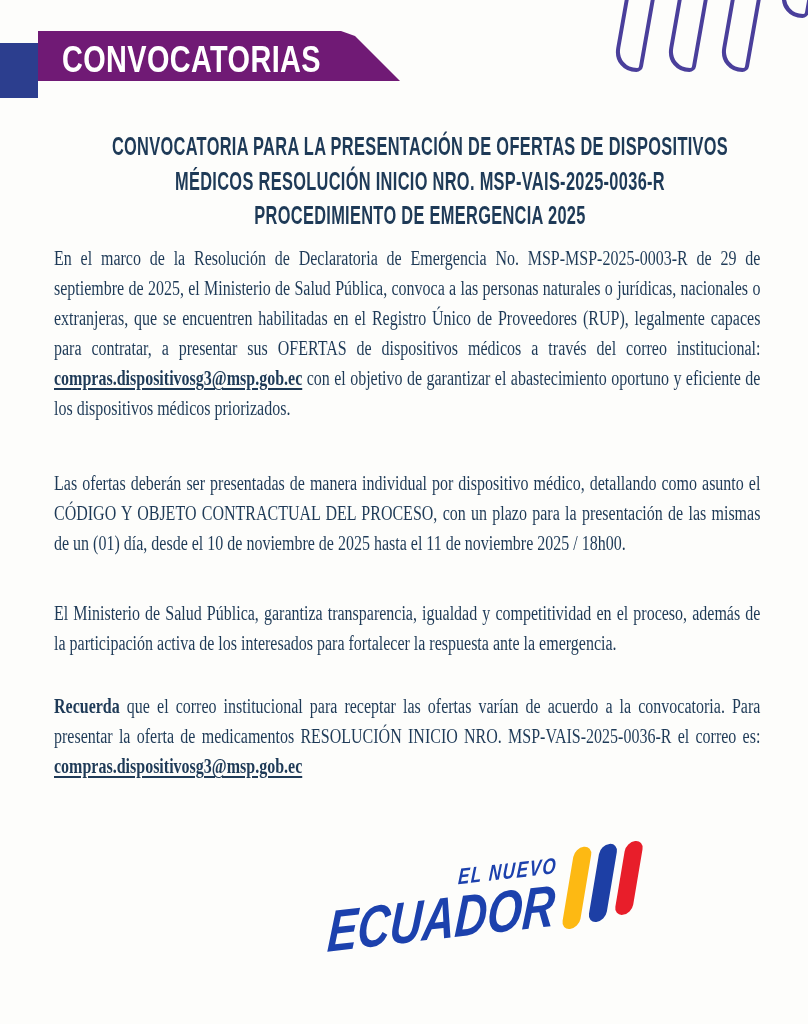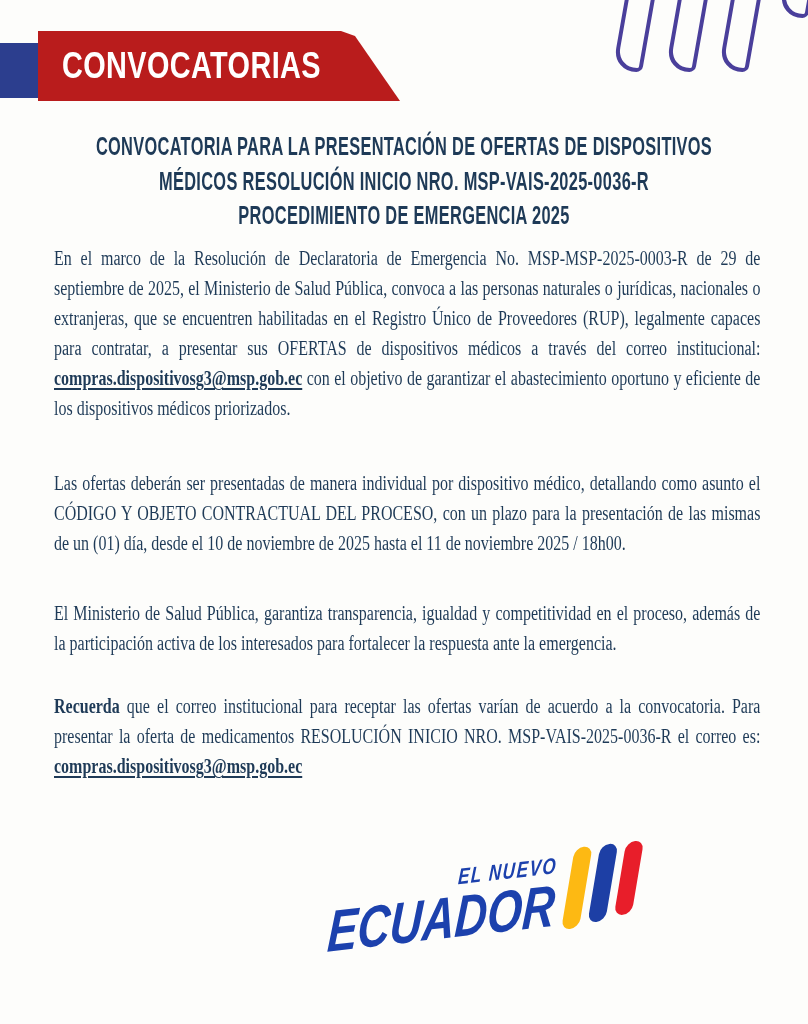--- a/index.html
+++ b/index.html
@@ -9,24 +9,24 @@
     background:#fdfdfb; overflow:hidden; margin:0 auto;
     font-family:"Liberation Sans", sans-serif;
   }
 
   
   .banner-accent {
     position:absolute; left:0; top:43px; width:38px; height:55px;
     background:#2c3e8e;
   }
   .banner {
-    position:absolute; left:38px; top:31px; width:362px; height:70px;
-    background:#b91c1c;
+    position:absolute; left:38px; top:31px; width:362px; height:50px;
+    background:#701a75;
     clip-path:polygon(0 0, 303px 0, 317px 5px, 362px 100%, 0 100%);
-    display:flex; align-items:center;
+    display:flex; align-items:flex-end;
   }
   .banner-label {
     display:inline-block; margin-left:24px;
     font-size:37px; font-weight:bold; color:#ffffff;
     letter-spacing:0.5px; white-space:nowrap;
     transform:scaleX(0.78); transform-origin:left center;
   }
 
   
   .deco { position:absolute; inset:0; pointer-events:none; }
@@ -35,21 +35,21 @@
     border:4px solid #4a3f9b; border-radius:6px 12px 6px 26px;
     transform:skewX(-10deg); transform-origin:bottom left;
     background:transparent;
   }
   .ds1 { left:612px; }
   .ds2 { left:665px; }
   .ds3 { left:718px; }
   .ds4 { left:778px; top:-132px; }
 
   
-  .title-wrap { position:absolute; left:0; top:129px; width:652px; }
+  .title-wrap { position:absolute; left:16px; top:129px; width:652px; }
   .title-inner {
     width:1000px; margin-left:-96px; text-align:center;
     transform:scaleX(0.63); transform-origin:center top;
     color:#1e3a57; font-weight:bold; font-size:26px; line-height:34.5px;
     letter-spacing:0.5px; white-space:nowrap;
   }
 
   
   .content { position:absolute; left:54px; top:243px; width:710px;font-family:Liberation Serif, serif; }
   .condense {

